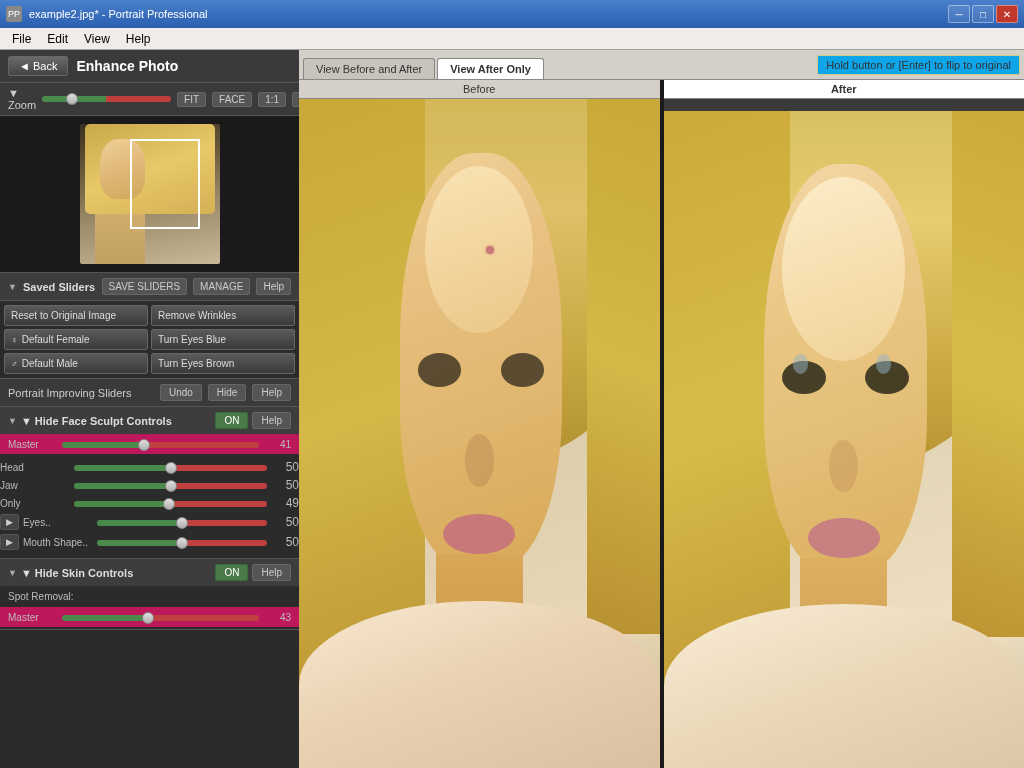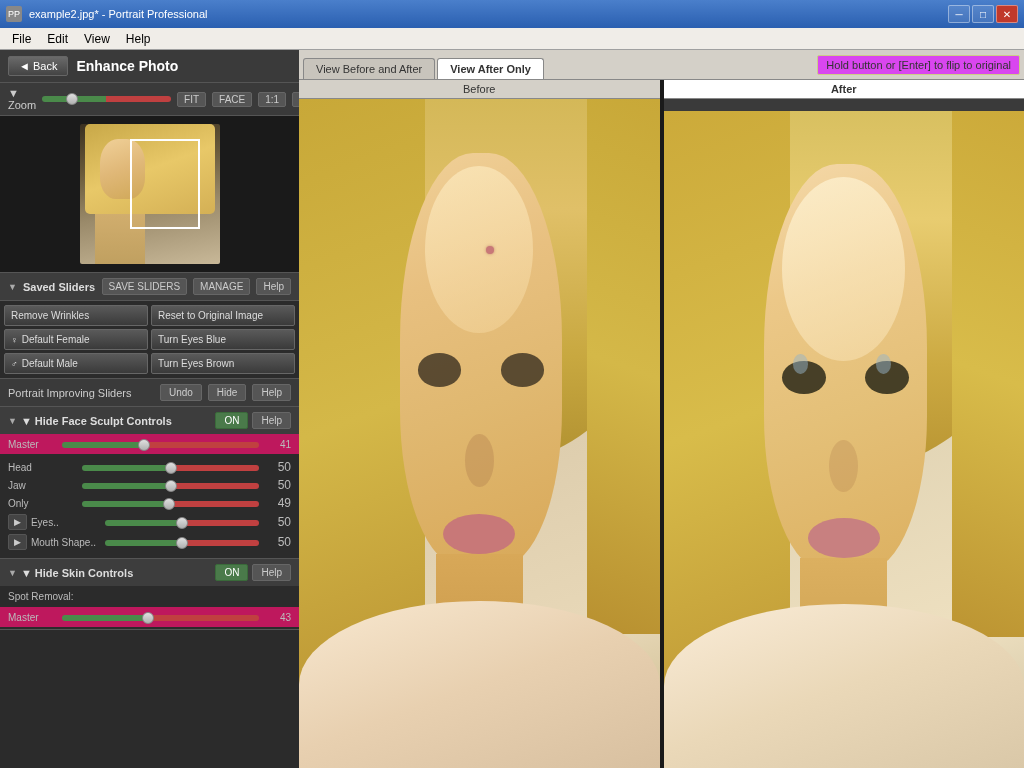--- a/index.html
+++ b/index.html
@@ -177,21 +177,21 @@
       align-items: center;
       gap: 4px;
       font-size: 11px;
       font-weight: bold;
     }
     .face-section-title { flex: 1; }
     .on-btn { background: #4a7a4a; color: white; border: 1px solid #3a6a3a; padding: 2px 8px; font-size: 10px; cursor: pointer; border-radius: 2px; }
     .help-btn { background: #555; color: #ccc; border: 1px solid #666; padding: 2px 8px; font-size: 10px; cursor: pointer; border-radius: 2px; }
 
     
-    .slider-group { padding: 4px 8px; }
+    .slider-group { padding: 4px 0; }
     .slider-row { display: flex; align-items: center; margin-bottom: 4px; }
     .slider-label { color: #bbb; font-size: 10px; width: 70px; flex-shrink: 0; }
     .slider-value { color: #bbb; font-size: 12px; width: 28px; text-align: right; flex-shrink: 0; }
 
     
     .master-row {
       background: #be185d;
       padding: 4px 8px;
       display: flex;
       align-items: center;
@@ -248,21 +248,21 @@
       background: #c8c4bc;
       color: #333;
       border-radius: 3px 3px 0 0;
       margin-right: 2px;
     }
     .view-tab.active {
       background: white;
       font-weight: bold;
     }
     .hint-box {
-      background: #d946ef;
+      background: #0ea5e9;
       border: 1px solid #cccc88;
       padding: 3px 8px;
       font-size: 11px;
       color: #333;
       margin-left: auto;
       border-radius: 2px;
       align-self: center;
     }
 
     
@@ -382,24 +382,24 @@
     <div class="section-header">
       <span class="section-triangle">▼</span>
       <span class="section-title">Saved Sliders</span>
       <button class="section-btn">SAVE SLIDERS</button>
       <button class="section-btn">MANAGE</button>
       <button class="section-help">Help</button>
     </div>
 
     <div class="presets-grid">
       <button class="preset-btn">
-        <span>Remove Wrinkles</span>
+        <span>Reset to Original Image</span>
       </button>
       <button class="preset-btn">
-        <span>Reset to Original Image</span>
+        <span>Remove Wrinkles</span>
       </button>
       <button class="preset-btn">
         <span class="preset-icon">♀</span>
         <span>Default Female</span>
       </button>
       <button class="preset-btn">
         <span>Turn Eyes Blue</span>
       </button>
       <button class="preset-btn">
         <span class="preset-icon">♂</span>

